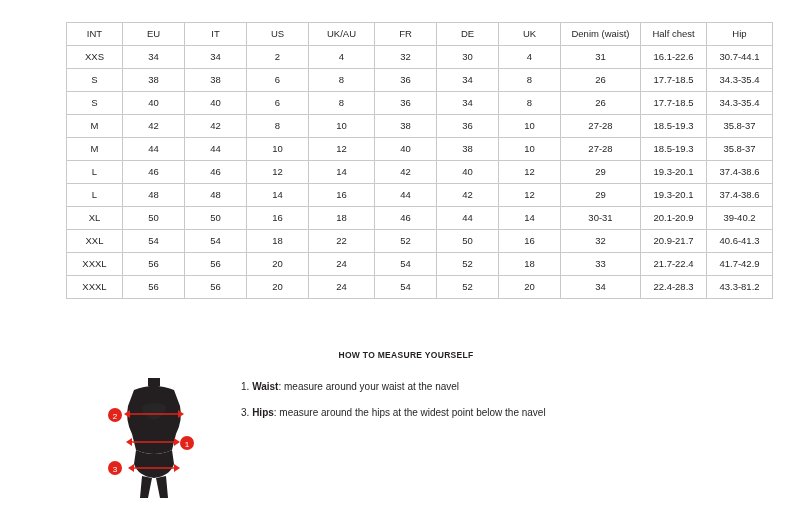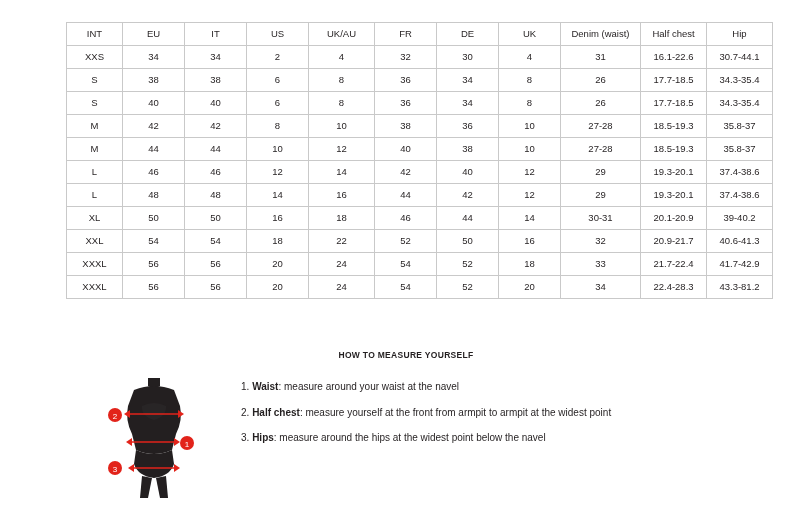--- a/index.html
+++ b/index.html
@@ -343,24 +343,20 @@
           <text x="27" y="95.5" text-anchor="middle" font-family="Liberation Sans, sans-serif" font-size="8" fill="#ffffff">3</text>
         </svg>
       </div>
 
       <div class="steps">
         <div class="step">
           <span class="num">1.</span>
           <b>Waist</b><span>: measure around your waist at the navel</span>
         </div>
         <div class="step">
-          <span class="num">2.</span>
-          <b>Half chest</b><span>: measure yourself at the front from armpit to armpit at the widest point</span>
-        </div>
-        <div class="step">
           <span class="num">3.</span>
           <b>Hips</b><span>: measure around the hips at the widest point below the navel</span>
         </div>
       </div>
 
     </div>
   </div>
 
 </div>
 

